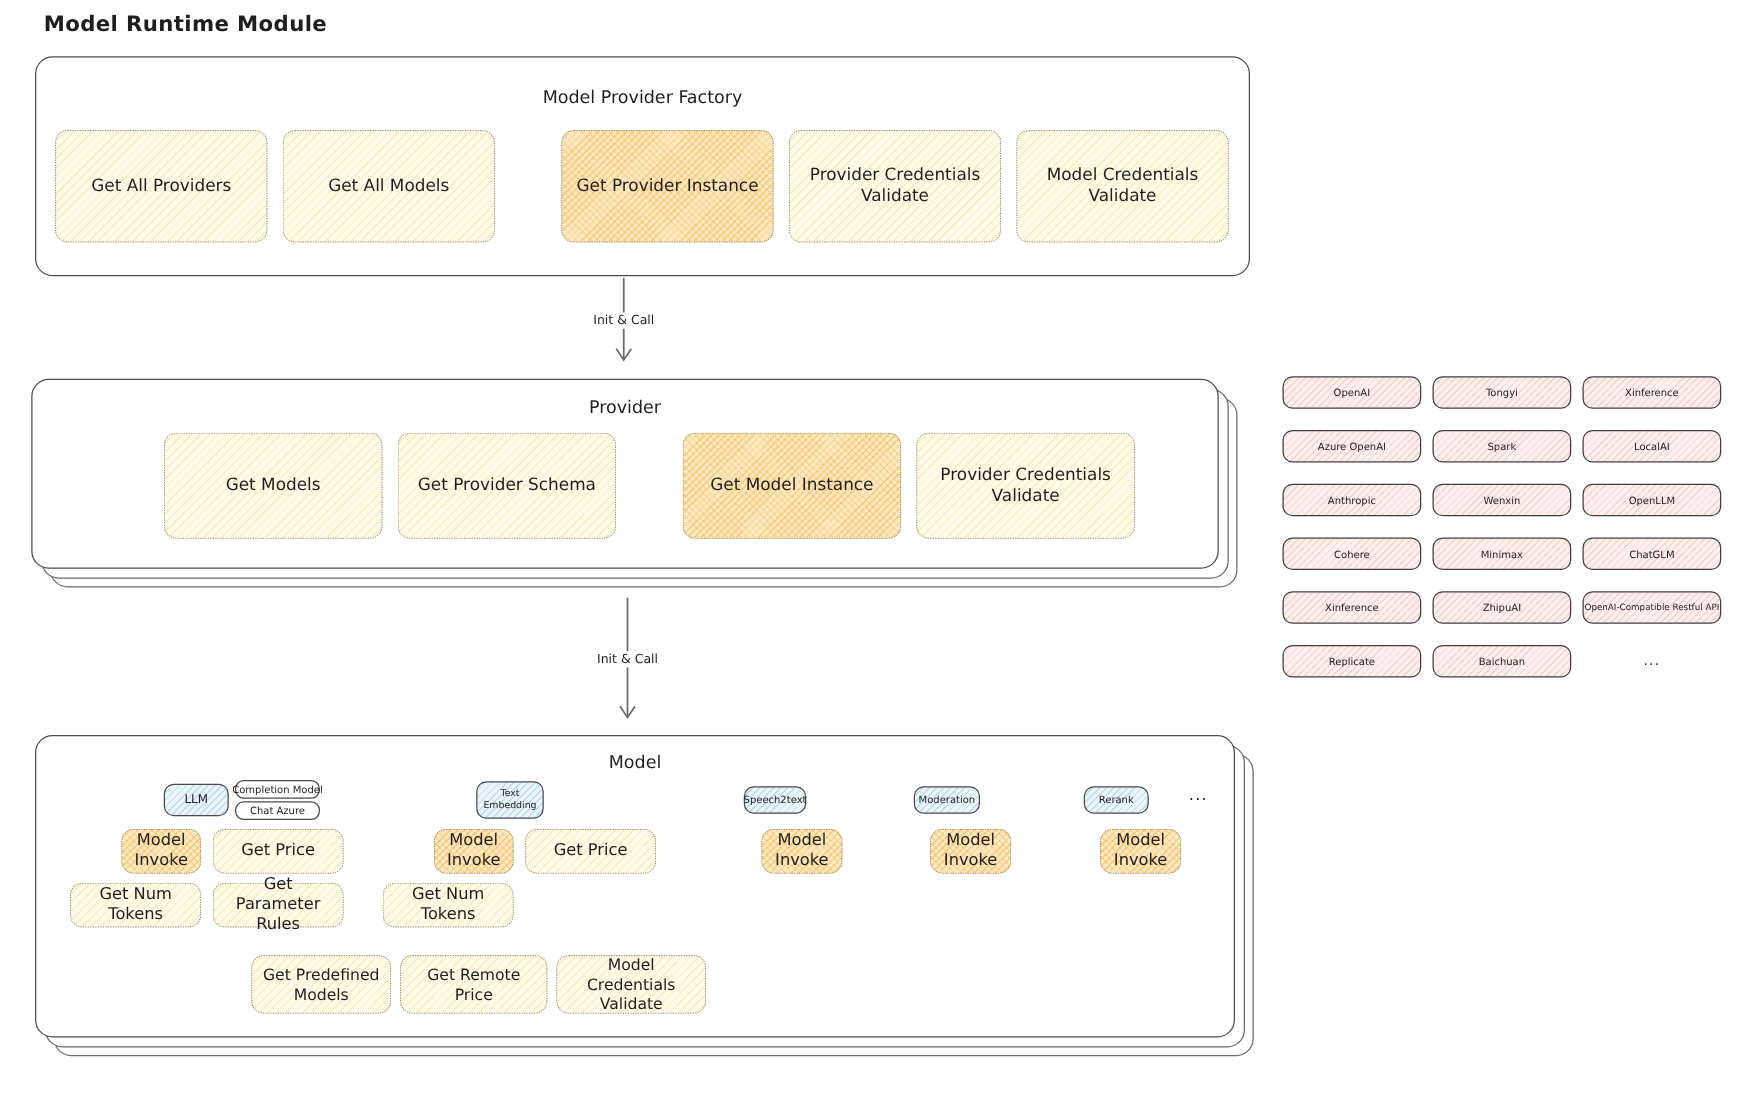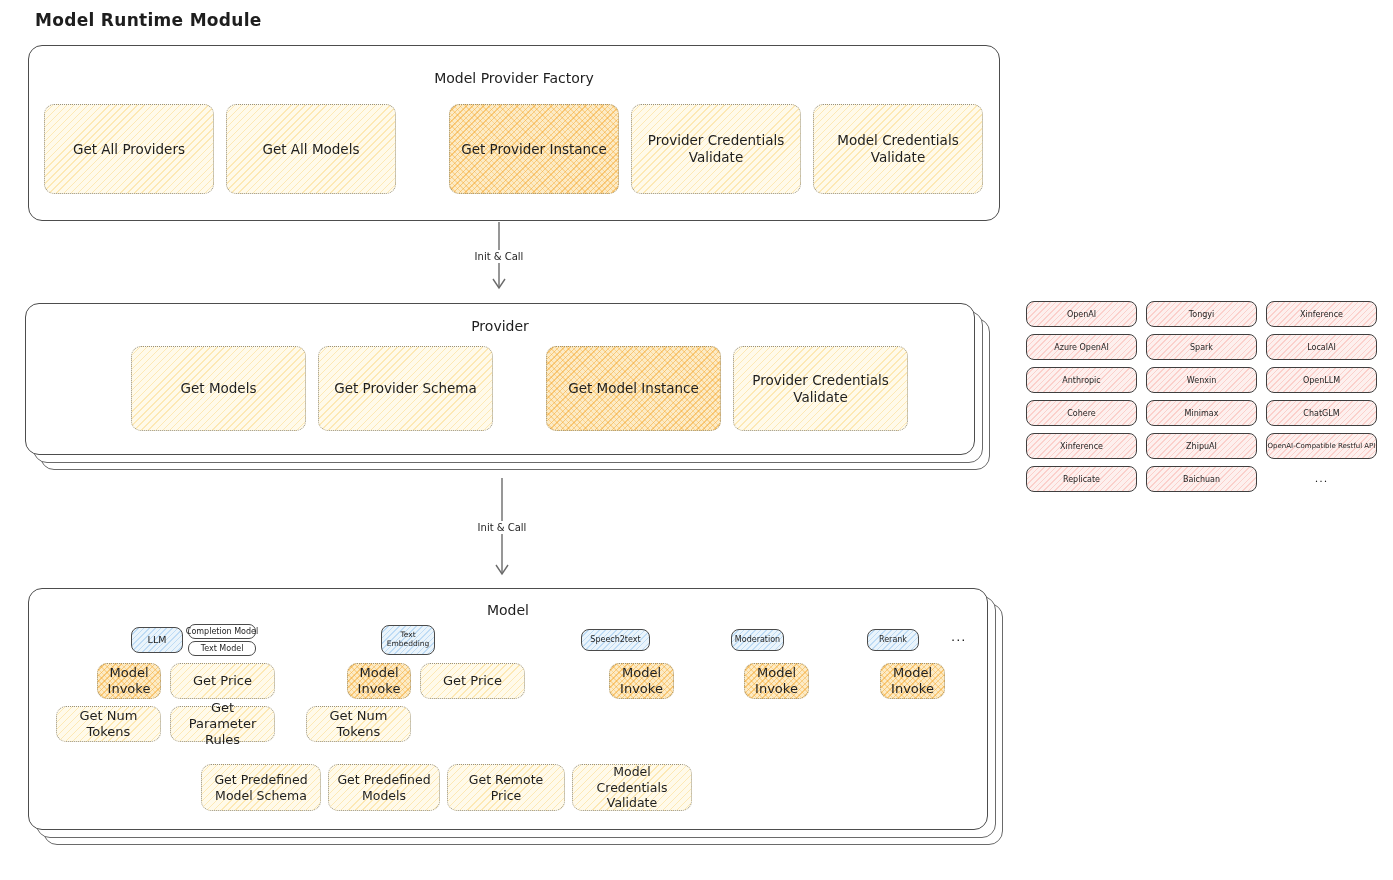--- a/index.html
+++ b/index.html
@@ -54,21 +54,21 @@
   
   .arrow{position:absolute;}
   .arrow svg{display:block;}
   .arrow-label{
     position:absolute;transform:translateX(-50%);background:#fff;
     font-size:10px;padding:1px 4px;white-space:nowrap;
   }
   
   .pgrid{
     position:absolute;left:1026px;top:301px;
-    display:grid;grid-template-columns:111px 111px 111px;gap:7px 9px;
+    display:grid;grid-template-columns:111px 111px 111px;gap:17px 9px;
   }
   .pink{
     height:24px;display:flex;align-items:center;justify-content:center;
     border:1.2px solid #3f3f3f;border-radius:8px;
     background-color:#fdf0ee;
     background-image:repeating-linear-gradient(135deg,rgba(248,140,130,.32) 0 1px,transparent 1px 4px);
     font-size:8px;white-space:nowrap;overflow:hidden;
   }
   .pink.small{font-size:7px;}
   .plain-cell{
@@ -169,21 +169,21 @@
   <div class="layer l2"></div>
   <div class="layer l1"></div>
   <div class="bigbox main">
     <div class="bigbox-title" style="top:13px;">Model</div>
 
     <div class="mgroup" style="left:27px;width:222px;">
       <div class="tabrow">
         <div class="tab" style="left:75px;top:4px;width:52px;height:26px;font-size:9.5px;">LLM</div>
         <div class="subtabs">
           <div class="subtab">Completion Model</div>
-          <div class="subtab">Text Model</div>
+          <div class="subtab">Chat Azure</div>
         </div>
       </div>
       <div class="agrid">
         <div class="hbox hl">Model Invoke</div>
         <div class="hbox">Get Price</div>
         <div class="hbox">Get Num Tokens</div>
         <div class="hbox">Get Parameter Rules</div>
       </div>
     </div>
 
@@ -193,21 +193,21 @@
       </div>
       <div class="agrid">
         <div class="hbox hl">Model Invoke</div>
         <div class="hbox">Get Price</div>
         <div class="hbox">Get Num Tokens</div>
       </div>
     </div>
 
     <div class="mgroup" style="left:539px;width:106px;">
       <div class="tabrow">
-        <div class="tab" style="left:13px;top:6px;width:69px;height:22px;font-size:8px;">Speech2text</div>
+        <div class="tab" style="left:27px;top:6px;width:50px;height:22px;font-size:8px;">Speech2text</div>
       </div>
       <div class="agrid single">
         <div class="hbox hl">Model Invoke</div>
       </div>
     </div>
 
     <div class="mgroup" style="left:674px;width:108px;">
       <div class="tabrow">
         <div class="tab" style="left:28px;top:6px;width:53px;height:22px;font-size:8px;">Moderation</div>
       </div>
@@ -221,19 +221,18 @@
         <div class="tab" style="left:28px;top:6px;width:52px;height:22px;font-size:8px;">Rerank</div>
       </div>
       <div class="agrid single">
         <div class="hbox hl">Model Invoke</div>
       </div>
     </div>
 
     <div class="model-ellipsis">...</div>
 
     <div class="bottom-row">
-      <div class="hbox" style="width:120px;">Get Predefined Model Schema</div>
       <div class="hbox" style="width:112px;">Get Predefined Models</div>
       <div class="hbox" style="width:118px;">Get Remote Price</div>
       <div class="hbox" style="width:120px;">Model Credentials Validate</div>
     </div>
   </div>
 </div>
 
 </body></html>

